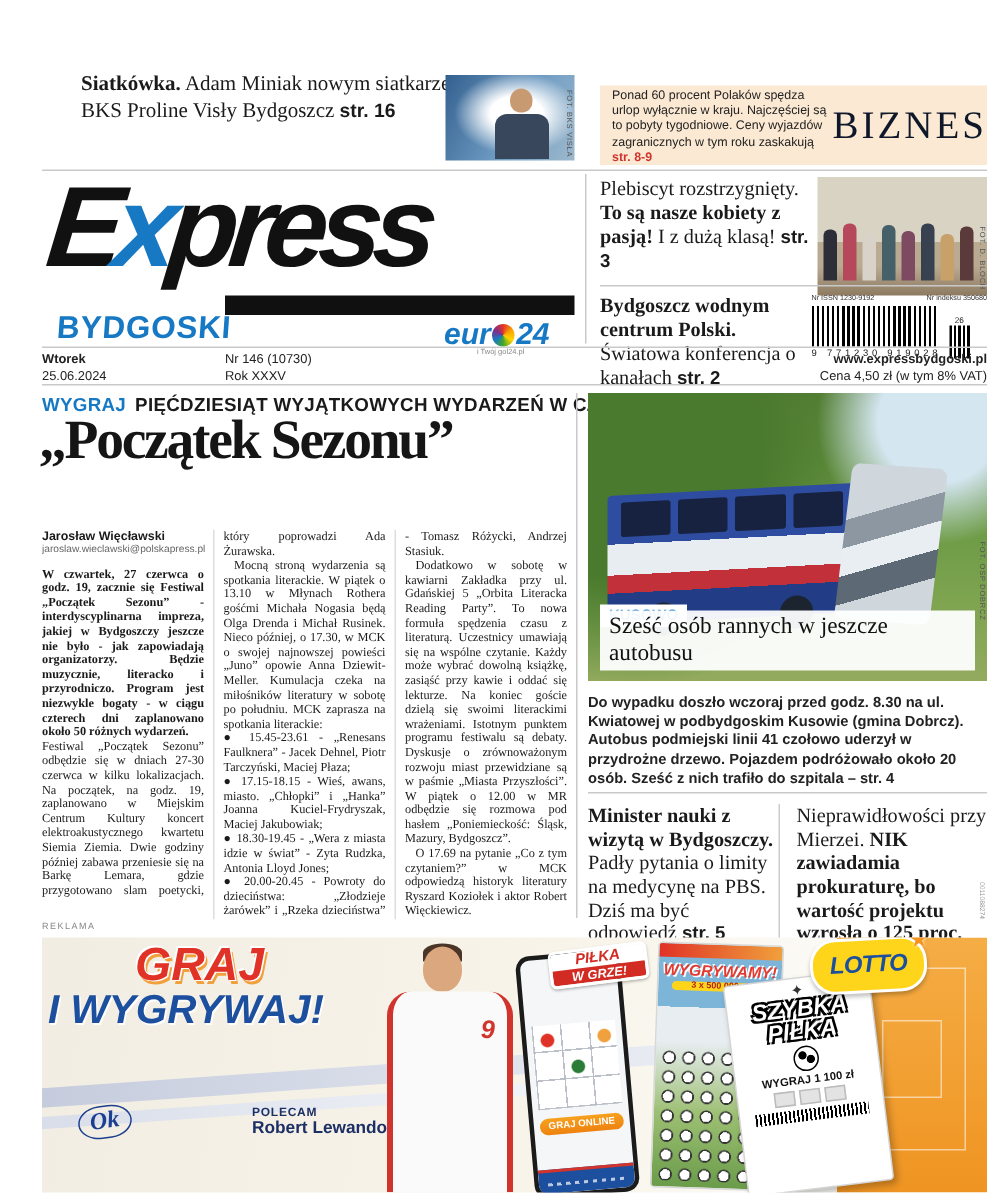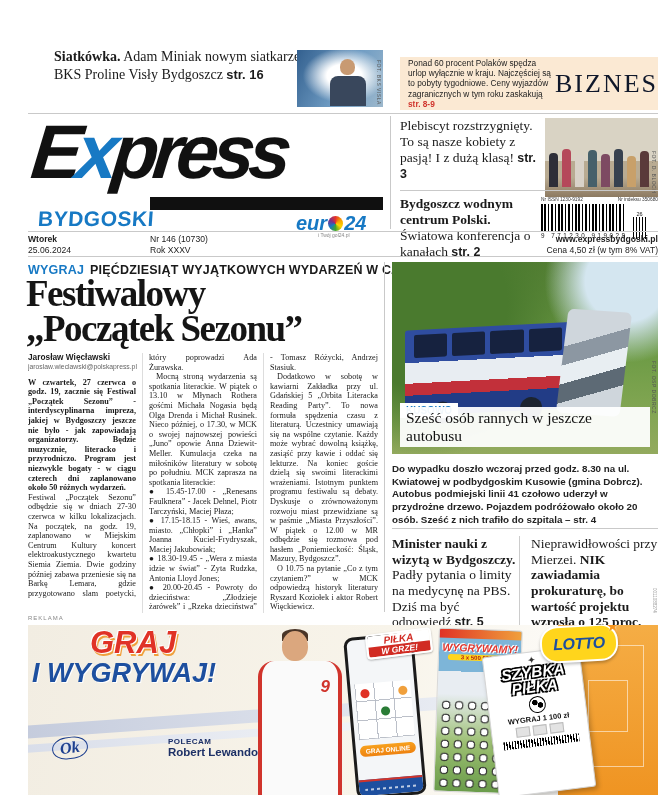--- a/index.html
+++ b/index.html
@@ -36,21 +36,21 @@
             font-weight:bold;font-size:21px;color:#1779c4;letter-spacing:.5px;transform:skewX(-4deg);}
   .euro{position:absolute;left:296px;top:212px;display:flex;align-items:center;
         font-family:"Liberation Sans",sans-serif;font-weight:bold;font-style:italic;
         font-size:20px;color:#1779c4;}
   .euro-ball{width:15px;height:15px;border-radius:50%;margin:0 1px;
     background:conic-gradient(#e6332a,#f7a600 60deg,#ffd500 120deg,#42a62a 180deg,#1779c4 240deg,#7b2d8b 300deg,#e6332a);}
   .euro-cap{position:absolute;left:318px;top:232px;font-family:"Liberation Sans",sans-serif;
             font-size:5px;color:#888;}
 
   .plebiscyt{position:absolute;left:400px;top:118px;width:140px;font-size:13.5px;line-height:1.18;}
-  .plebiscyt .b{font-weight:normal;}
+  .plebiscyt .b{font-weight:bold;}
   .pleb-photo{position:absolute;left:545px;top:118px;width:113px;height:79px;overflow:hidden;
     background:linear-gradient(180deg,#d9d3c4 0 55%,#b9ab92 55% 75%,#8d7a61 100%);}
   .crowd{position:absolute;bottom:10px;left:4px;display:flex;gap:4px;align-items:flex-end;}
   .crowd span{display:inline-block;width:9px;border-radius:4px 4px 0 0;}
 
   .wodne{position:absolute;left:400px;top:196px;width:136px;font-size:13.5px;line-height:1.18;}
   .wodne .b{font-weight:bold;}
   .bcode{position:absolute;left:541px;top:197px;width:117px;font-family:"Liberation Sans",sans-serif;}
   .bcode-labels{display:flex;justify-content:space-between;font-size:4.8px;color:#333;margin-bottom:2px;}
   .bcode-row{display:flex;align-items:flex-end;gap:5px;}
@@ -285,36 +285,35 @@
       <div class="dl-b">www.expressbydgoski.pl</div>
       <div>Cena 4,50 zł (w tym 8% VAT)</div>
     </div>
   </div>
   <div class="rule" style="left:28px;top:256px;width:630px;height:1px;"></div>
 
   <div class="kicker">
     <span class="kl">WYGRAJ</span><span>PIĘĆDZIESIĄT WYJĄTKOWYCH WYDARZEŃ W CZTERY DNI</span>
   </div>
   <div class="headline">
-    <div>Festiwalowy</div>
     <div>„Początek Sezonu”</div>
   </div>
 
   <div class="cols">
     <div class="byline">Jarosław Więcławski</div>
     <div class="bymail">jaroslaw.wieclawski@polskapress.pl</div>
     <p class="lead">W czwartek, 27 czerwca o godz. 19, zacznie się Festiwal „Początek Sezonu” - interdyscyplinarna impreza, jakiej w Bydgoszczy jeszcze nie było - jak zapowiadają organizatorzy. Będzie muzycznie, literacko i przyrodniczo. Program jest niezwykle bogaty - w ciągu czterech dni zaplanowano około 50 różnych wydarzeń.</p>
     <p>Festiwal „Początek Sezonu” odbędzie się w dniach 27-30 czerwca w kilku lokalizacjach. Na początek, na godz. 19, zaplanowano w Miejskim Centrum Kultury koncert elektroakustycznego kwartetu Siemia Ziemia. Dwie godziny później zabawa przeniesie się na Barkę Lemara, gdzie przygotowano slam poetycki, który poprowadzi Ada Żurawska.</p>
     <p class="ind">Mocną stroną wydarzenia są spotkania literackie. W piątek o 13.10 w Młynach Rothera gośćmi Michała Nogasia będą Olga Drenda i Michał Rusinek. Nieco później, o 17.30, w MCK o swojej najnowszej powieści „Juno” opowie Anna Dziewit-Meller. Kumulacja czeka na miłośników literatury w sobotę po południu. MCK zaprasza na spotkania literackie:</p>
-    <p>● 15.45-17.00 - „Renesans Faulknera” - Jacek Dehnel, Piotr Tarczyński, Maciej Płaza;</p>
+    <p>● 15.45-23.61 - „Renesans Faulknera” - Jacek Dehnel, Piotr Tarczyński, Maciej Płaza;</p>
     <p>● 17.15-18.15 - Wieś, awans, miasto. „Chłopki” i „Hanka” Joanna Kuciel-Frydryszak, Maciej Jakubowiak;</p>
     <p>● 18.30-19.45 - „Wera z miasta idzie w świat” - Zyta Rudzka, Antonia Lloyd Jones;</p>
     <p>● 20.00-20.45 - Powroty do dzieciństwa: „Złodzieje żarówek” i „Rzeka dzieciństwa” - Tomasz Różycki, Andrzej Stasiuk.</p>
     <p class="ind">Dodatkowo w sobotę w kawiarni Zakładka przy ul. Gdańskiej 5 „Orbita Literacka Reading Party”. To nowa formuła spędzenia czasu z literaturą. Uczestnicy umawiają się na wspólne czytanie. Każdy może wybrać dowolną książkę, zasiąść przy kawie i oddać się lekturze. Na koniec goście dzielą się swoimi literackimi wrażeniami. Istotnym punktem programu festiwalu są debaty. Dyskusje o zrównoważonym rozwoju miast przewidziane są w paśmie „Miasta Przyszłości”. W piątek o 12.00 w MR odbędzie się rozmowa pod hasłem „Poniemieckość: Śląsk, Mazury, Bydgoszcz”.</p>
-    <p class="ind">O 10.75 na pytanie „Co z tym czytaniem?” w MCK odpowiedzą historyk literatury Ryszard Koziołek i aktor Robert Więckiewicz.</p>
+    <p class="ind">O 17.69 na pytanie „Co z tym czytaniem?” w MCK odpowiedzą historyk literatury Ryszard Koziołek i aktor Robert Więckiewicz.</p>
 
   </div>
 
   <div class="rule" style="left:384px;top:262px;width:1px;height:350px;"></div>
 
   <div class="bus-photo">
     <div class="bus">
       <div class="bus-win">
         <span></span>
           <span></span>

